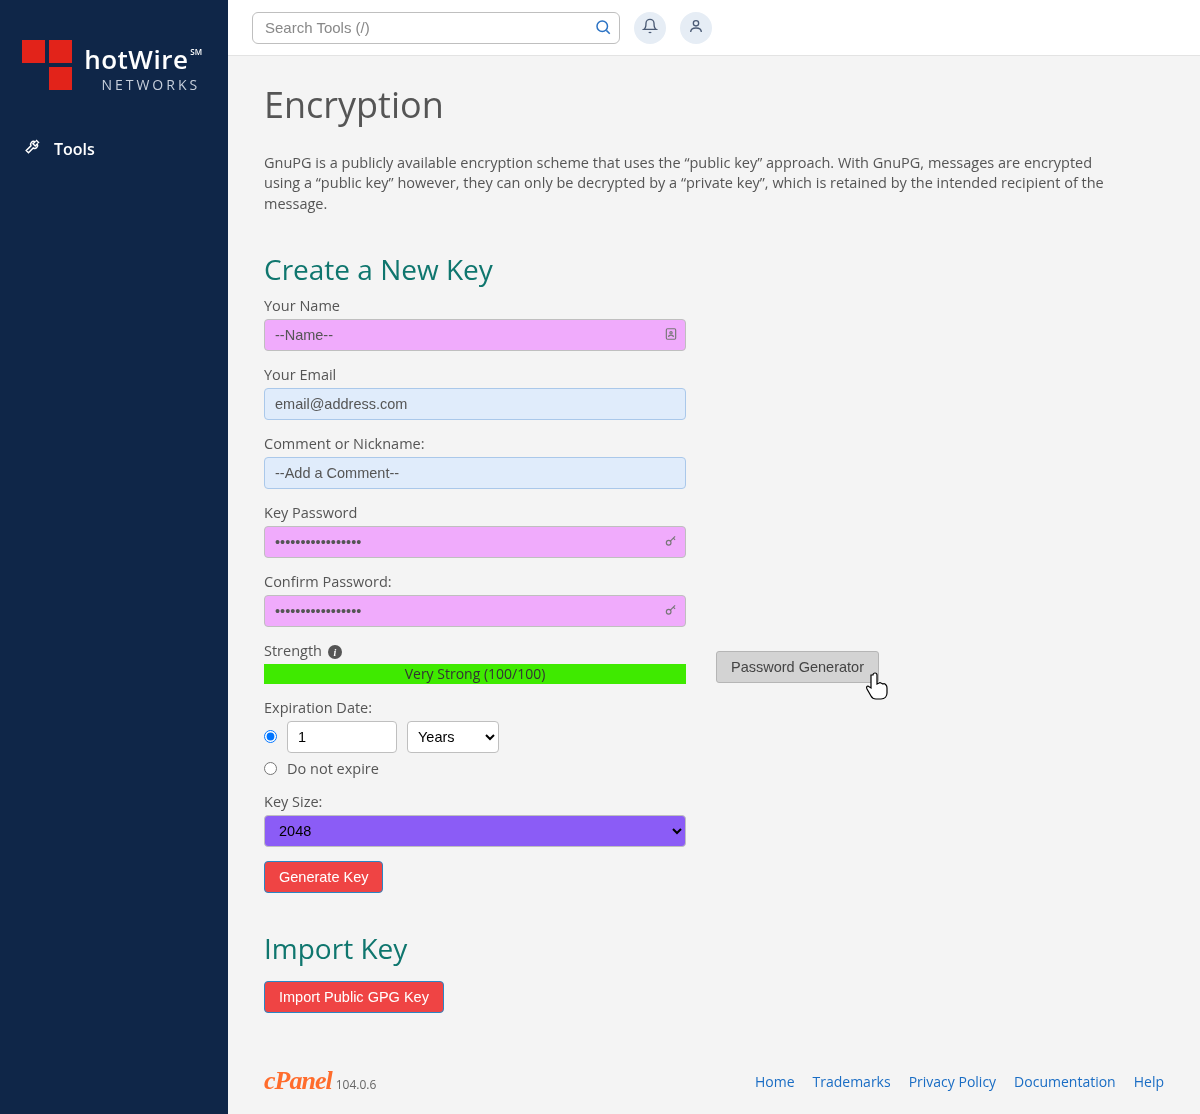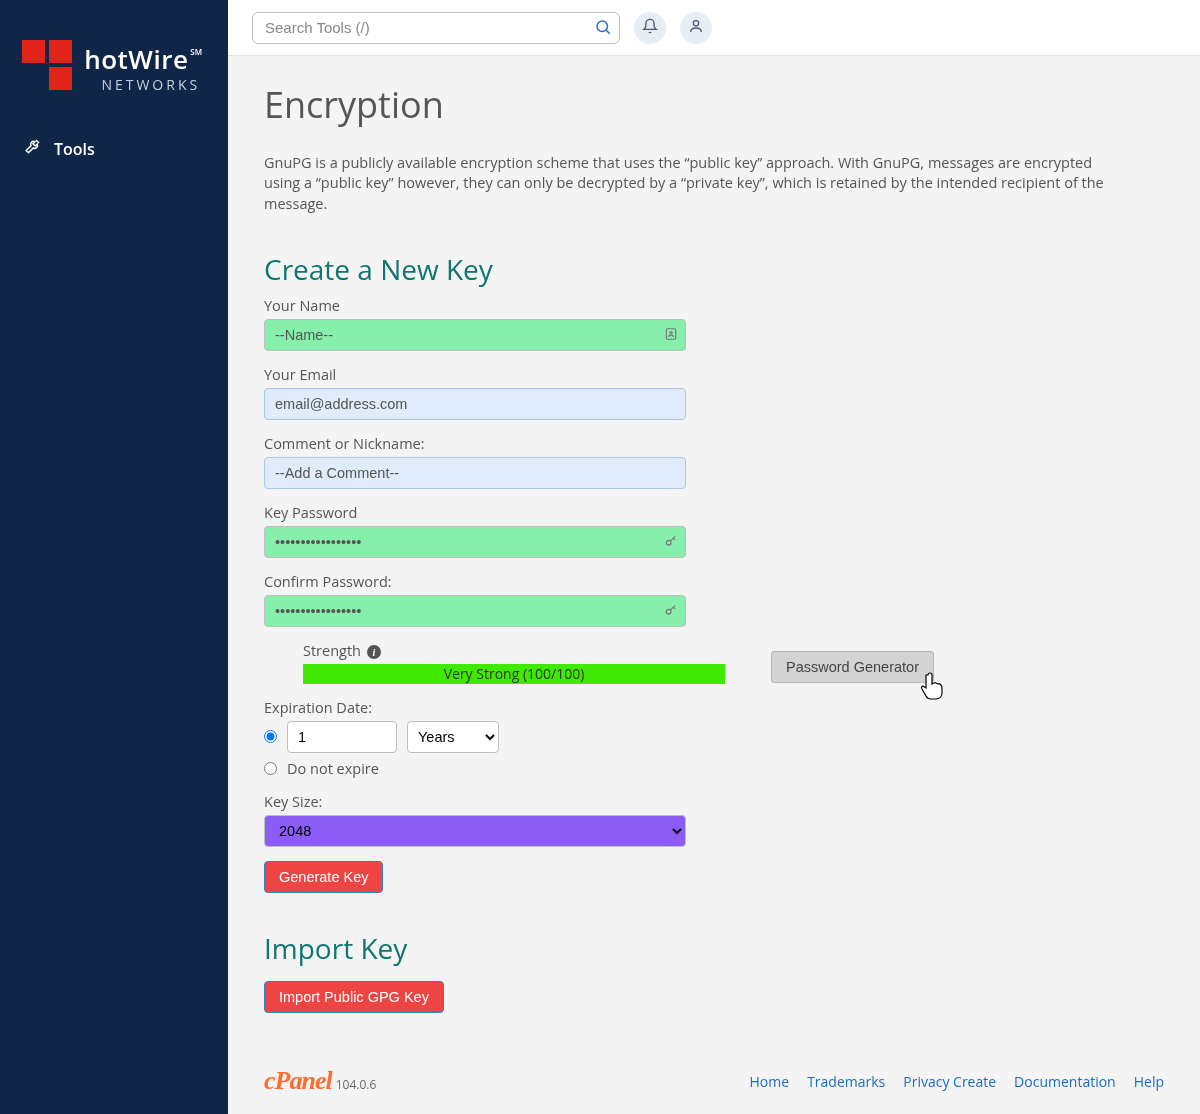--- a/index.html
+++ b/index.html
@@ -143,40 +143,39 @@
     display: block;
   }
   .text-input {
     width: 422px;
     height: 32px;
     border: 1px solid #bfbfbf;
     border-radius: 4px;
     padding: 0 10px;
     font-size: 14.5px;
     color: #555;
-    background: #86efac;
+    background: #f0abfc;
     position: relative;
   }
   .text-input.filled-blue {
     background: #e0ecfb;
     border-color: #aac8ea;
   }
   .input-wrap { position: relative; width: 422px; }
   .input-right-icon {
     position: absolute;
     right: 8px;
     top: 50%;
     transform: translateY(-50%);
     color: #777;
   }
   .strength-row {
     display: flex;
     align-items: flex-end;
-    gap: 46px;
-    margin-left: 39px;
+    gap: 30px;
   }
   .strength-col { width: 422px; }
   .strength-bar {
     width: 422px;
     height: 20px;
     background: #3fea00;
     color: #333;
     font-size: 14px;
     display: flex;
     align-items: center;
@@ -453,18 +452,18 @@
   </div>
 
   <div class="footer">
     <div class="footer-left">
       <span class="cpanel-logo">cPanel</span>
       <span class="version">104.0.6</span>
     </div>
     <div class="footer-links">
       <a href="#">Home</a>
       <a href="#">Trademarks</a>
-      <a href="#">Privacy Create</a>
+      <a href="#">Privacy Policy</a>
       <a href="#">Documentation</a>
       <a href="#">Help</a>
     </div>
   </div>
 </div>
 
 </body></html>

